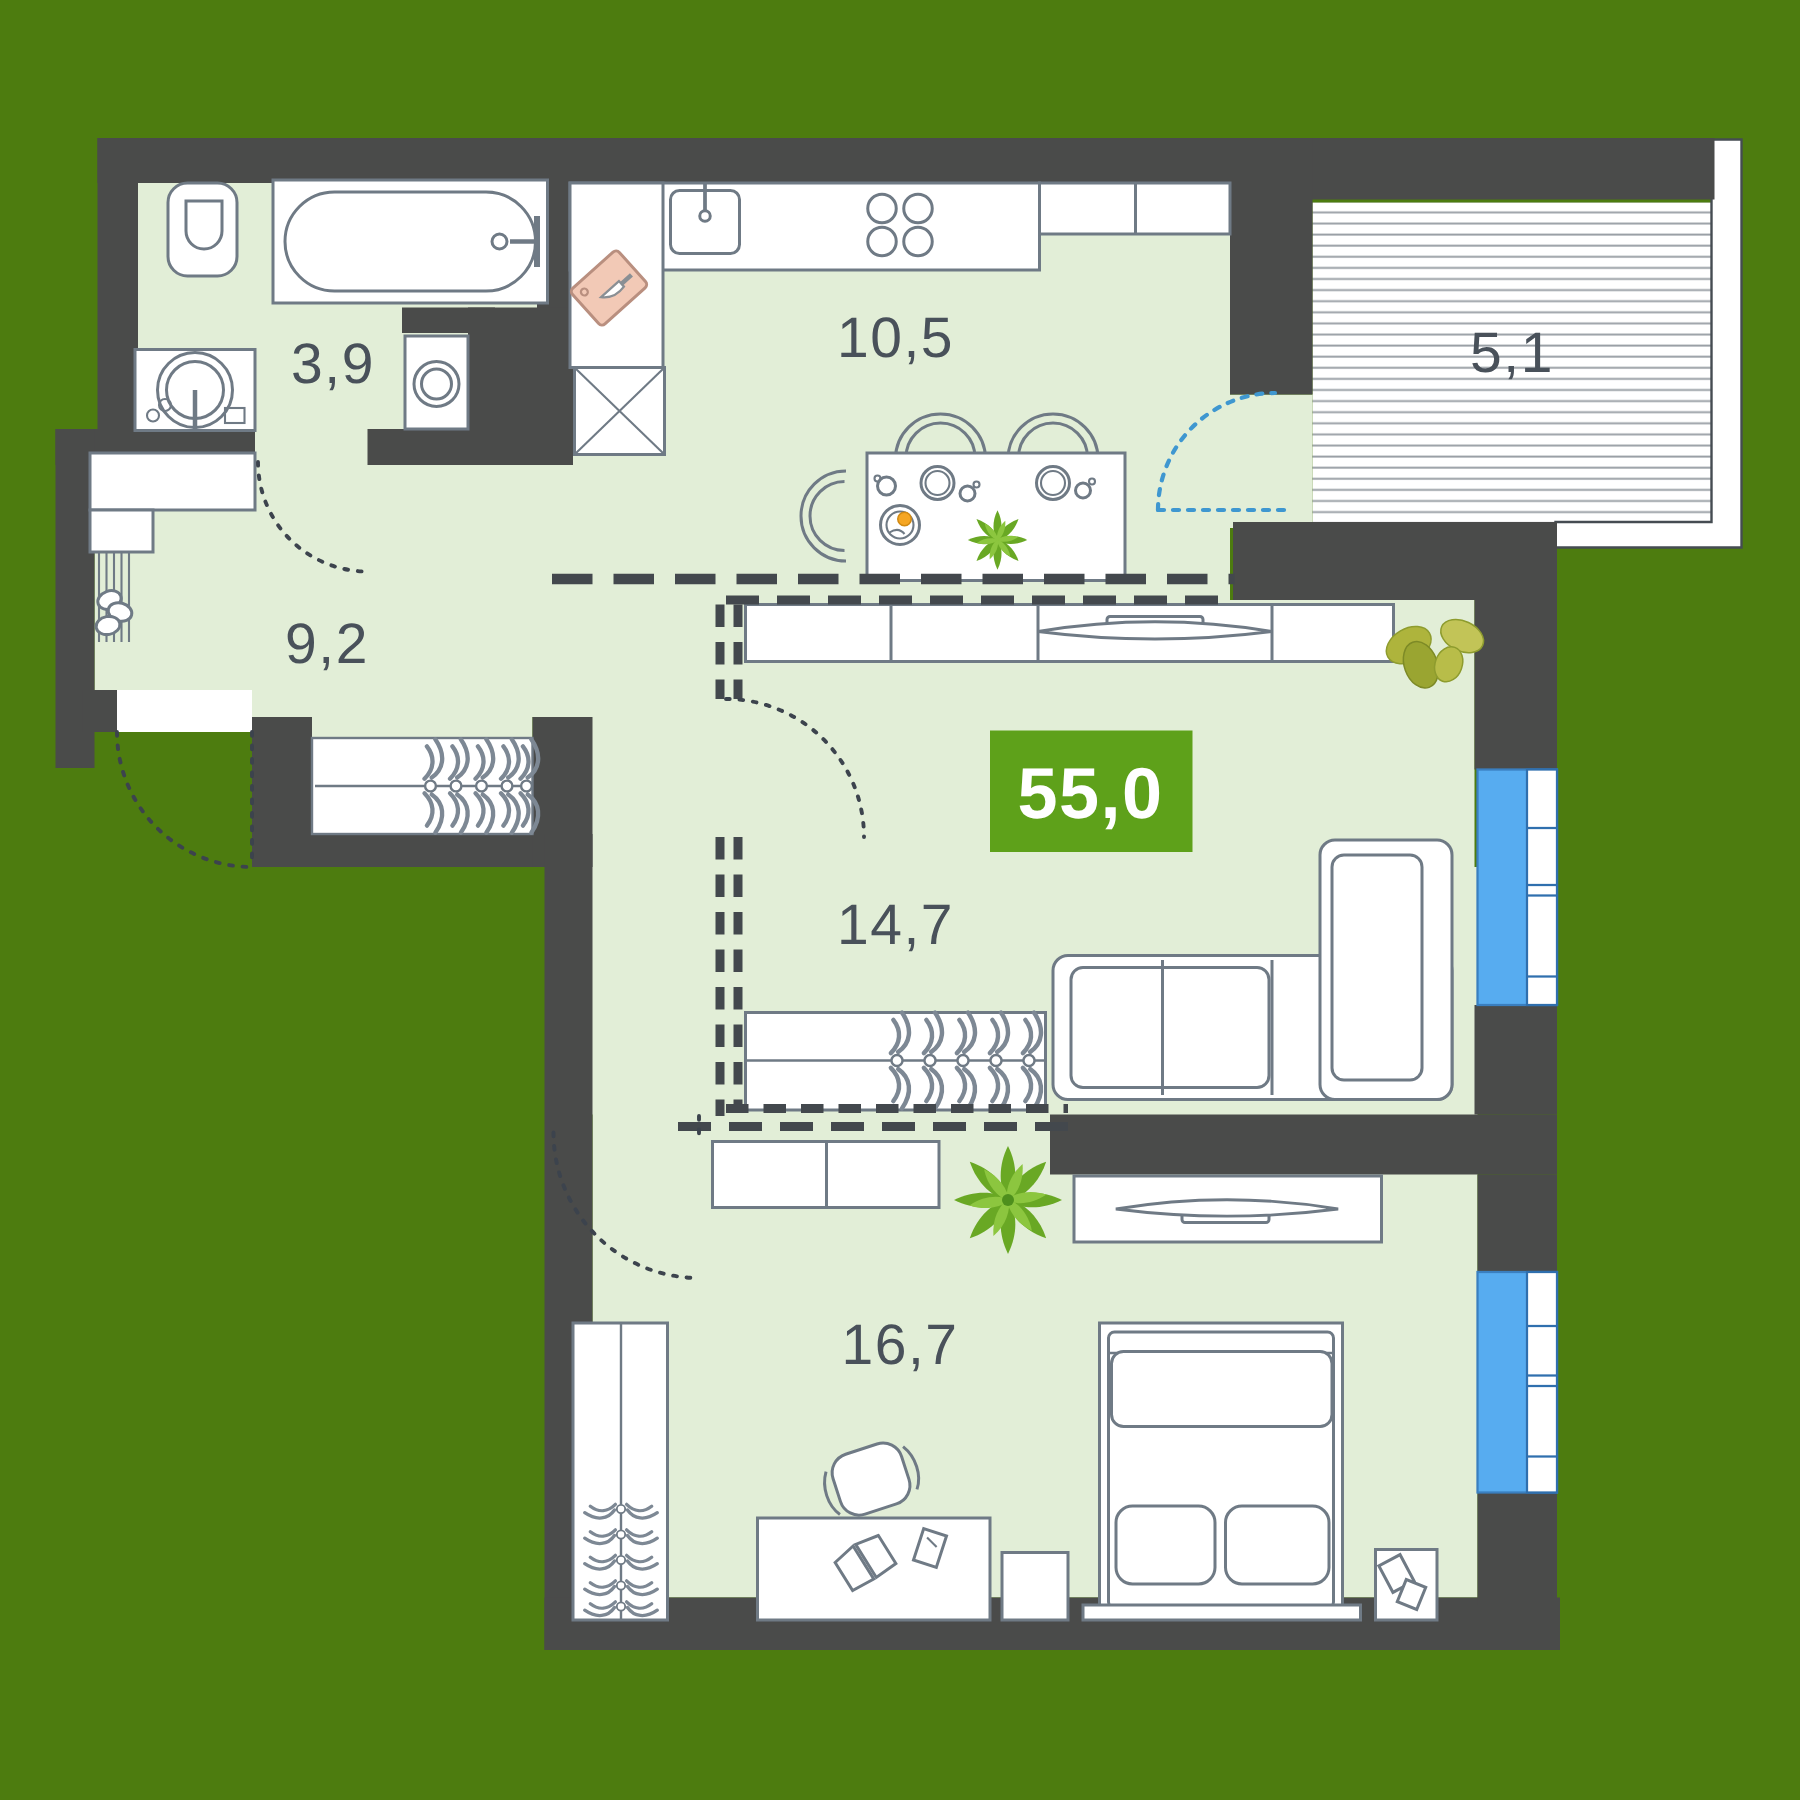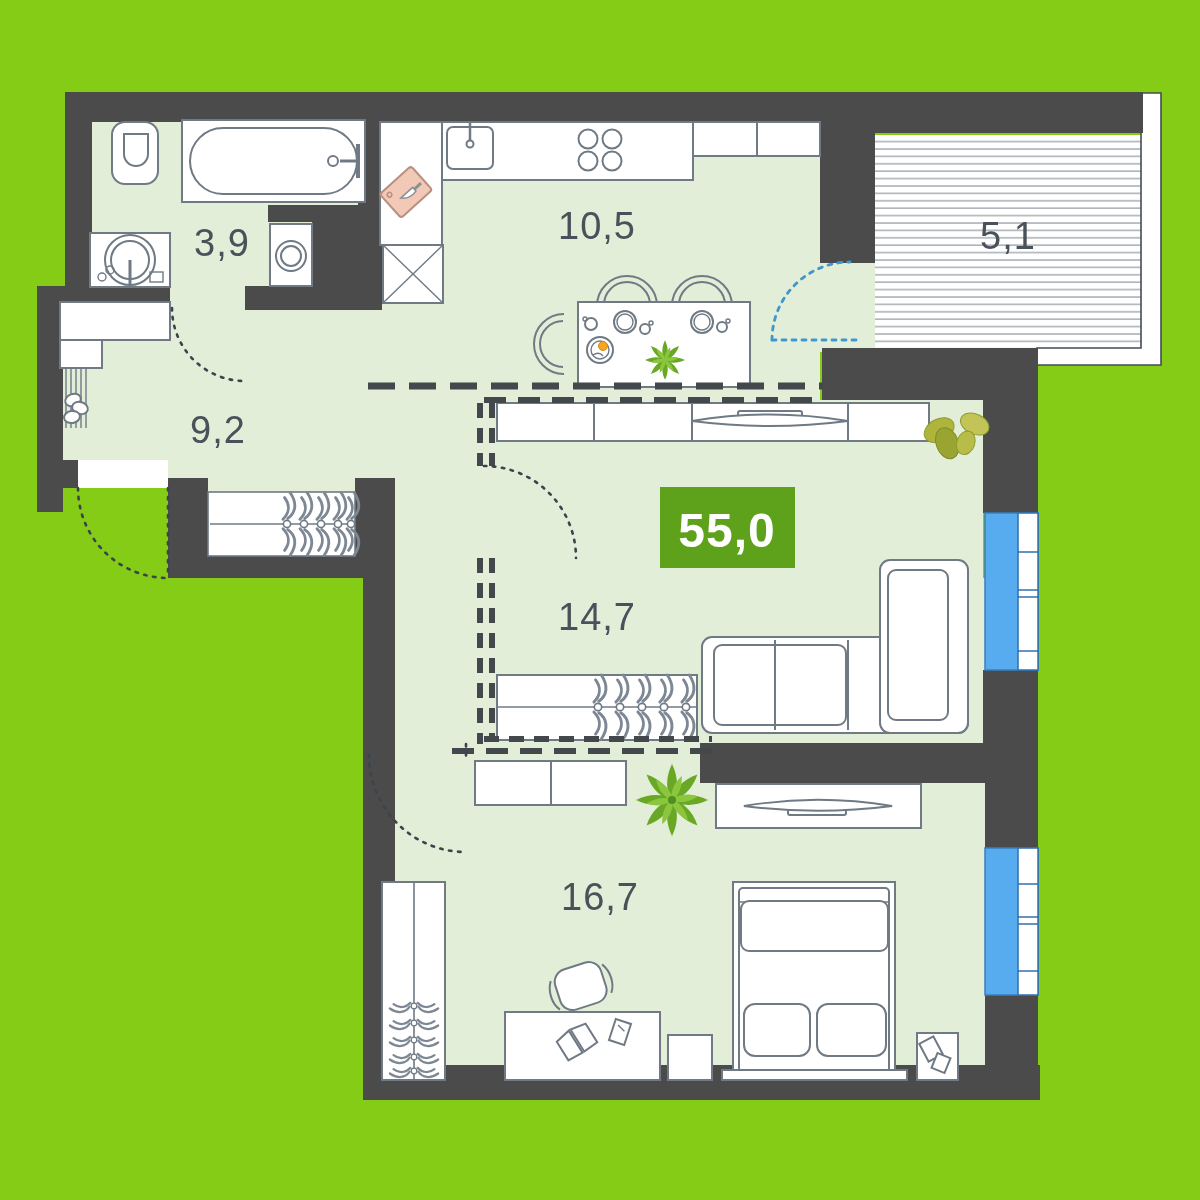--- a/index.html
+++ b/index.html
@@ -1,16 +1,16 @@
 <!DOCTYPE html>
 <html><head>
 <meta charset="utf-8">
 <style>
   html,body{margin:0;padding:0;background:#ffffff;}
-  #stage{position:relative;width:1200px;height:1200px;background:#84cc16;
+  #stage{position:relative;width:1200px;height:1200px;background:#4d7c0f;
          font-family:"Liberation Sans",sans-serif;}
   svg{display:block}
   .floor{fill:#e2eed7}
   .wall{fill:#4a4b4a}
   .furn{fill:#ffffff;stroke:#6f7a85;stroke-width:2}
   .ln{fill:none;stroke:#6f7a85;stroke-width:2}
   .thin{fill:none;stroke:#6f7a85;stroke-width:1.4}
   .hw{fill:none;stroke:#7d8894;stroke-width:3.6;stroke-linecap:round}
   .hc{fill:#fff;stroke:#6f7a85;stroke-width:2}
   .dashW{fill:none;stroke:#43484d;stroke-linecap:butt}

